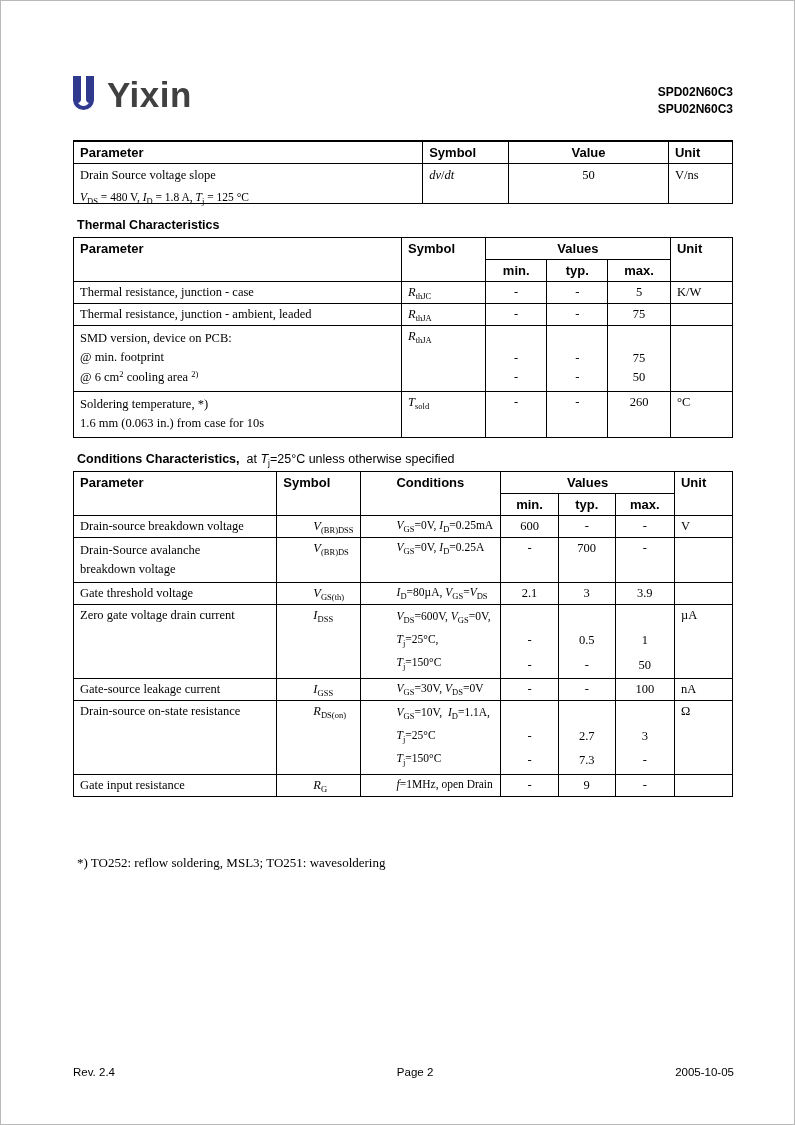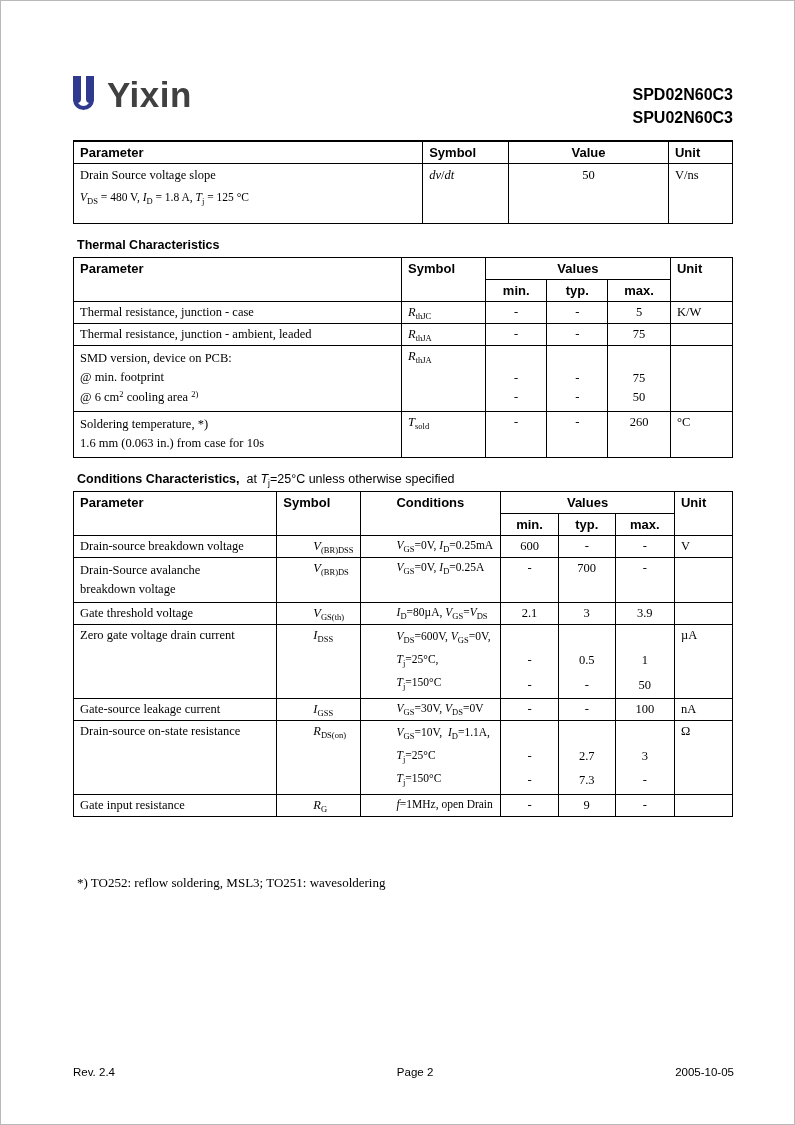--- a/index.html
+++ b/index.html
@@ -70,21 +70,21 @@
     font-family: "Liberation Sans", sans-serif;
     font-size: 35px;
     font-weight: bold;
     color: #404040;
     letter-spacing: 0.5px;
     line-height: 1;
   }
   .part-numbers {
     text-align: right;
     font-family: "Liberation Sans", sans-serif;
-    font-size: 16px;
+    font-size: 12px;
     font-weight: bold;
     color: #000;
     line-height: 1.42;
     padding-top: 8px;
   }
   .rule {
     border-top: 1px solid #000;
     margin-top: 2px;
   }
   
@@ -111,21 +111,21 @@
     text-align: left;
     font-weight: normal;
   }
   th.hdr, td.hdr {
     font-family: "Liberation Sans", sans-serif;
     font-weight: bold;
     font-size: 13px;
   }
   .c { text-align: center; }
   .nowrap { white-space: nowrap; padding-left: 36px; }
-  .cellpad { padding-top: 4px; padding-bottom: 20px; }
+  .cellpad { padding-top: 4px; padding-bottom: 0; }
   sub { font-size: 8.5px; vertical-align: baseline; position: relative; top: 3px; }
   sup { font-size: 8.5px; vertical-align: baseline; position: relative; top: -4px; }
   .it { font-style: italic; }
   .small-line { font-size: 11.5px; }
   .rowline { line-height: 1.55; }
   
   .footnote {
     margin-top: 58px;
     font-size: 13px;
     padding-left: 4px;

